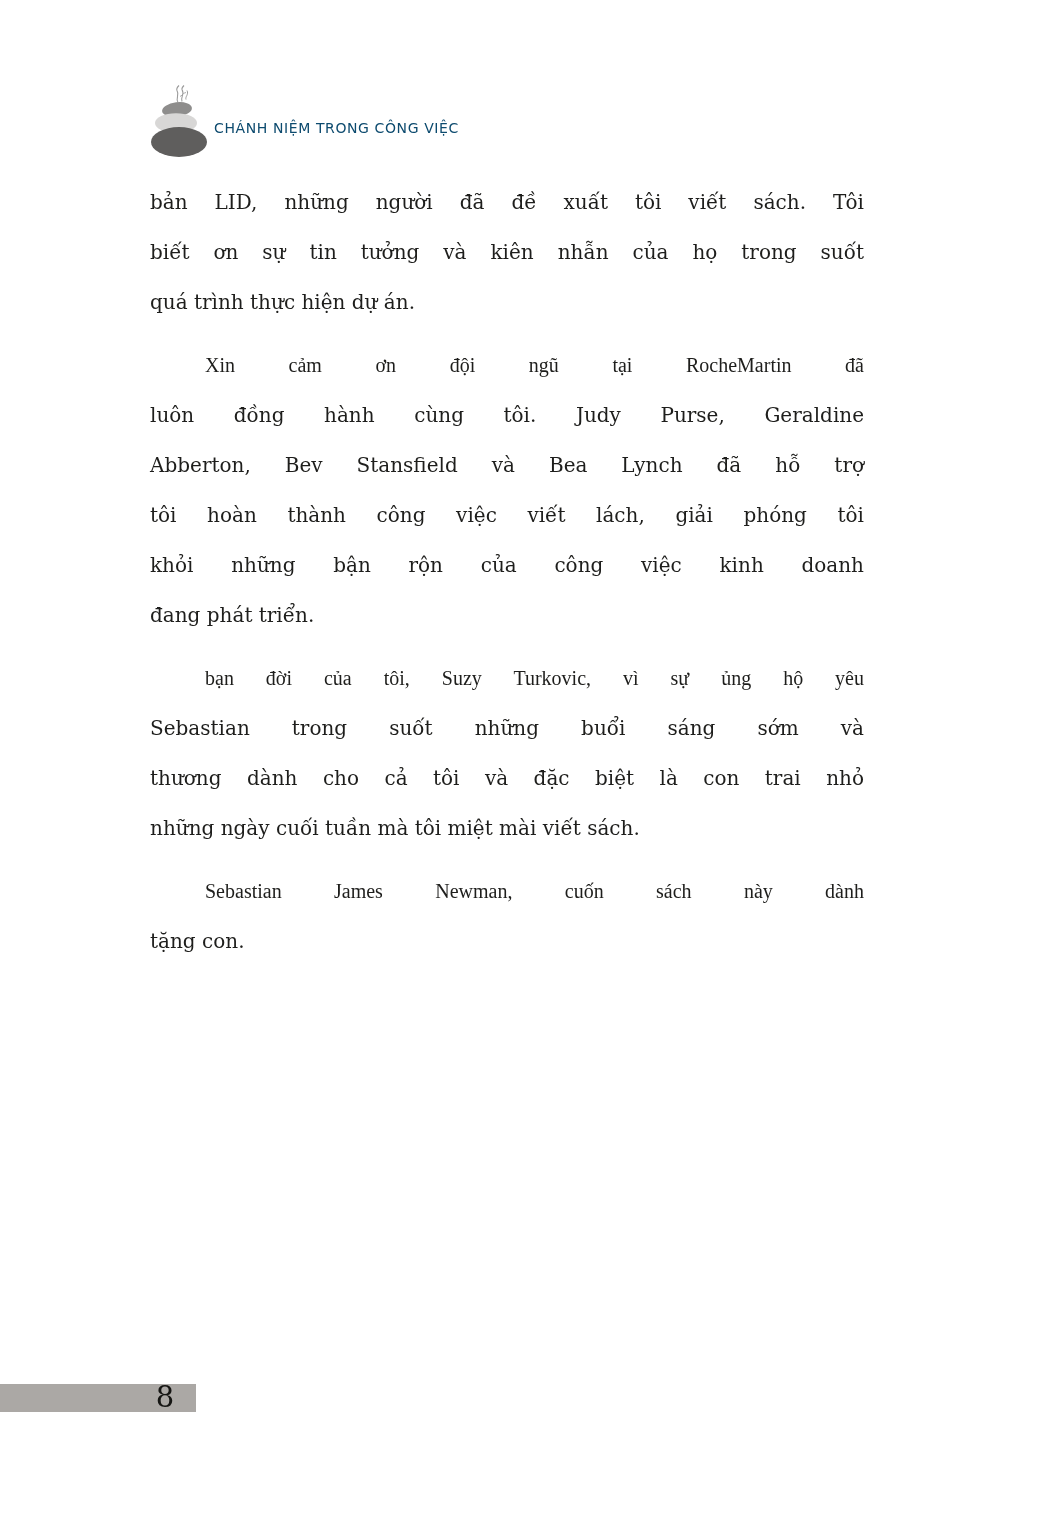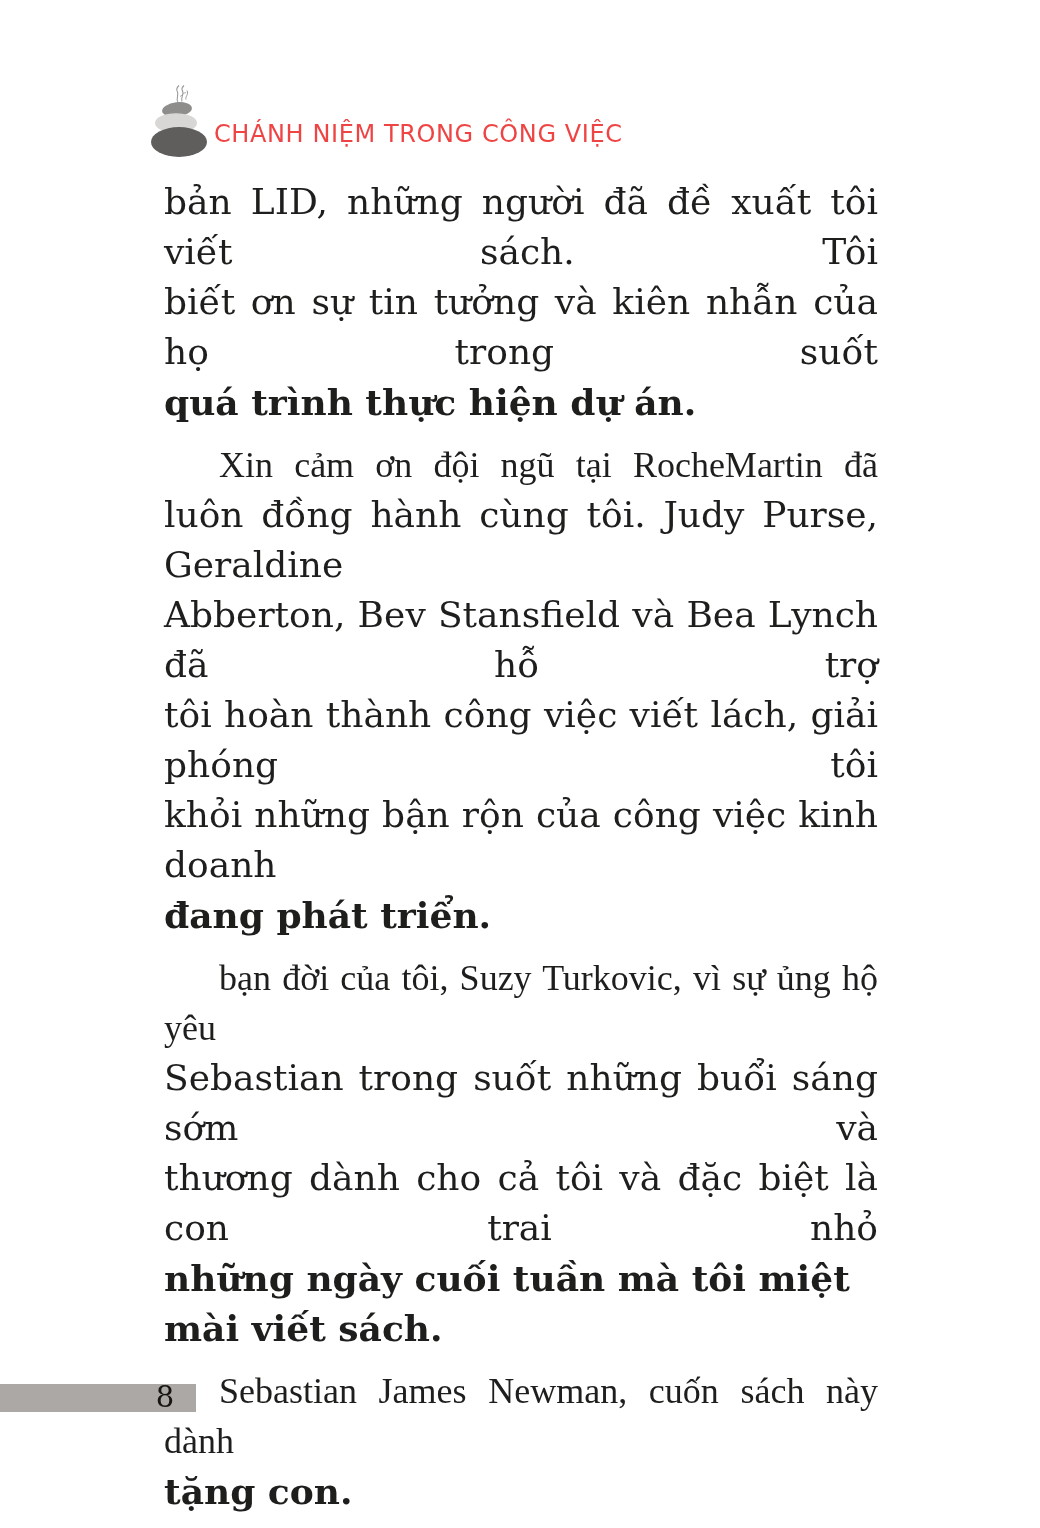--- a/index.html
+++ b/index.html
@@ -20,44 +20,43 @@
   
   .logo {
     position: absolute;
     left: 150px; top: 82px;
     width: 58px; height: 76px;
   }
   .running-head {
     position: absolute;
     left: 214px; top: 120px;
     font-family: "DejaVu Sans", "Liberation Sans", sans-serif;
-    font-size: 24px;
+    font-size: 14px;
     letter-spacing: 0.6px;
-    color: #ef4444;
+    color: #0c4a6e;
     white-space: nowrap;
   }
   
   .body-text {
     position: absolute;
-    left: 164px; top: 177px;
+    left: 150px; top: 177px;
     width: 714px;
-    font-size: 36px;
+    font-size: 20px;
     line-height: 50px;
     color: #1e1e1c;
   }
   .para { margin: 0 0 13px 0; }
   .para:last-child { margin-bottom: 0; }
   .line {
     text-align: justify;
     text-align-last: justify;
   }
   .line.last {
     text-align: left;
     text-align-last: left;
-    font-weight: bold;
   }
   .para.indent .line:first-child { text-indent: 55px; font-family: Liberation Serif, serif; }
   
   .footer-bar {
     position: absolute;
     left: 0; top: 1384px;
     width: 196px; height: 28px;
     background: #aba8a5;
   }
   .page-number {

